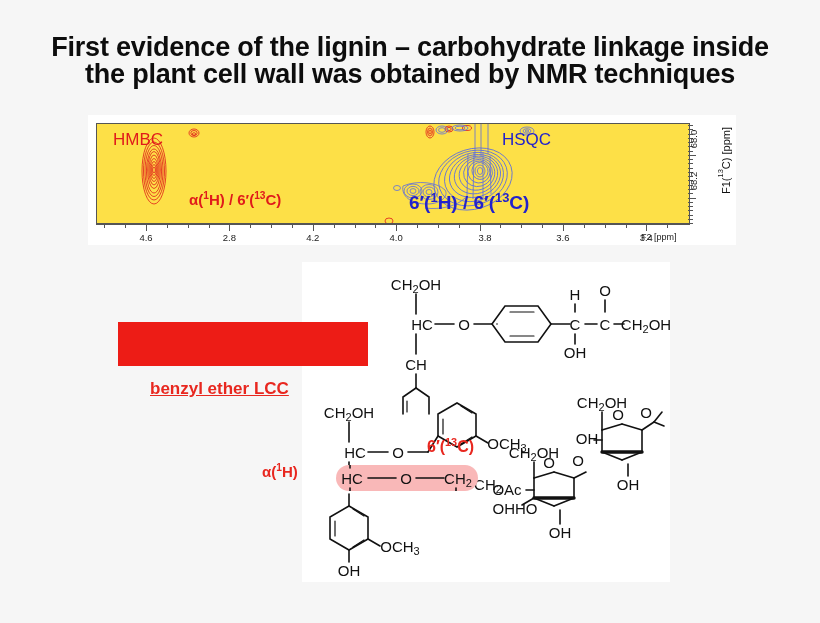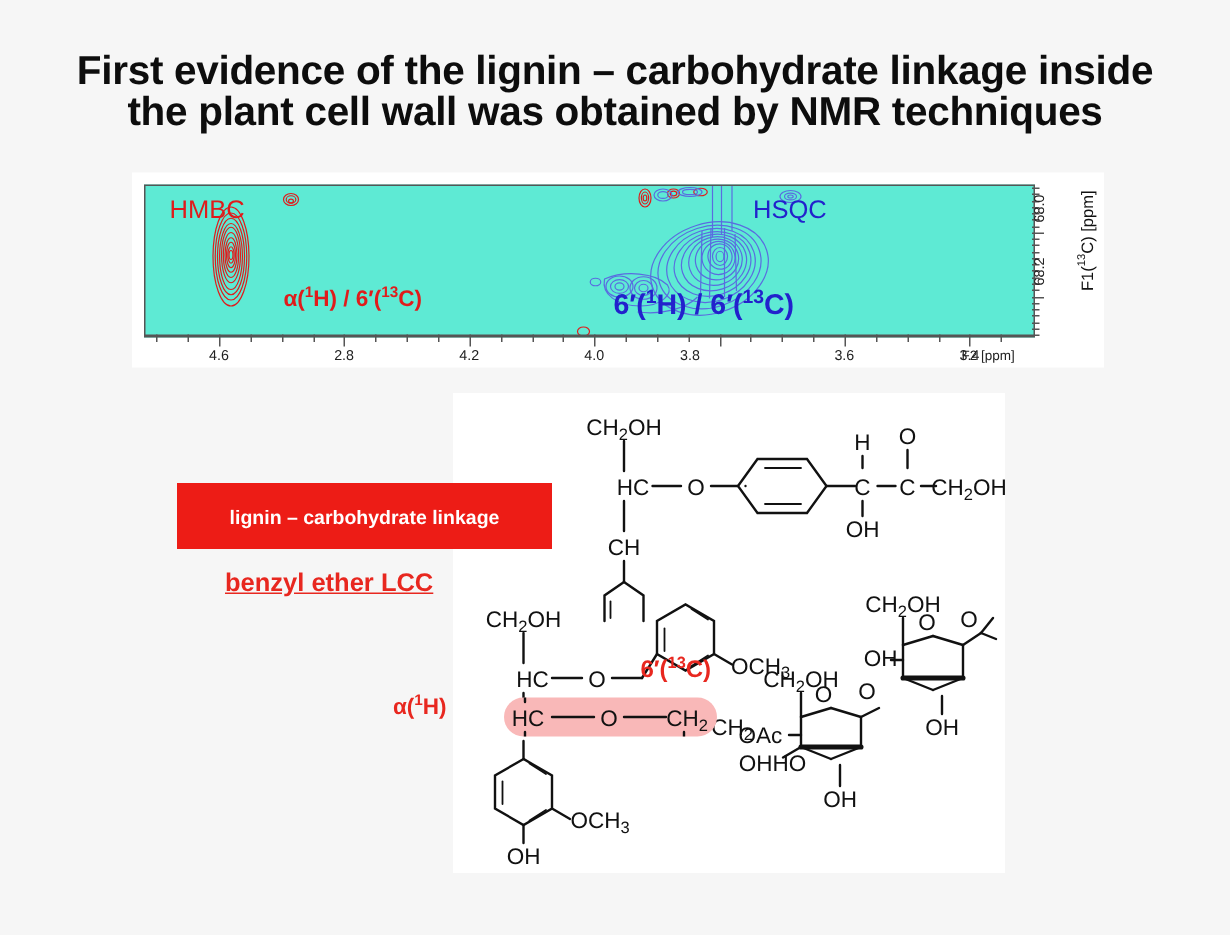--- a/index.html
+++ b/index.html
@@ -40,21 +40,21 @@
     height: 130px;
     background: #ffffff;
   }
   #spectrum-plot-frame {
     position: absolute;
     left: 8px;
     top: 8px;
     width: 592px;
     height: 100px;
     border: 1.2px solid #555;
-    background: #5eead4;
+    background: #fde047;
     overflow: hidden;
   }
   .spec-label {
     position: absolute;
     font-family: "Liberation Sans", sans-serif;
     font-weight: bold;
     white-space: nowrap;
   }
   #hmbc-label {
     left: 16px; top: 6px;
@@ -332,21 +332,21 @@
       <div class="xtick major" style="left: 466.9px;"></div>
       <div class="xtick" style="left: 487.8px;"></div>
       <div class="xtick" style="left: 508.6px;"></div>
       <div class="xtick" style="left: 529.5px;"></div>
       <div class="xtick major" style="left: 550.3px;"></div>
       <div class="xtick" style="left: 571.2px;"></div>
       <div class="xtick-label" style="left: 50px;">4.6</div>
       <div class="xtick-label" style="left: 133.4px;">2.8</div>
       <div class="xtick-label" style="left: 216.8px;">4.2</div>
       <div class="xtick-label" style="left: 300.2px;">4.0</div>
-      <div class="xtick-label" style="left: 364px;">3.8</div>
+      <div class="xtick-label" style="left: 389px;">3.8</div>
       <div class="xtick-label" style="left: 466.9px;">3.6</div>
       <div class="xtick-label" style="left: 550.3px;">3.4</div>
       <div id="f2-axis-title">F2 [ppm]</div>
     </div>
 
   <div id="y-axis">
       <div class="ytick" style="top: 100px;"></div>
       <div class="ytick" style="top: 95.7px;"></div>
       <div class="ytick" style="top: 91.5px;"></div>
       <div class="ytick" style="top: 87.2px;"></div>
@@ -537,21 +537,20 @@
     </g>
     <g font-family="Liberation Sans, sans-serif" font-size="15" fill="#111" text-anchor="middle">
       <text x="16" y="19">HC</text>
       <text x="70" y="19">O</text>
       <text x="122" y="19">CH<tspan font-size="11" dy="3">2</tspan></text>
     </g>
   </svg>
 </div>
 
 <div id="callout-box">
-  <div id="callout-en">lignin – carbohydrate linkage</div>
 </div>
 <div id="benzyl-ether-label">benzyl ether LCC</div>
 
 <div class="struct-red-label" id="alpha-h-label">
   α(<span class="sup">1</span>H)
 </div>
 <div class="struct-red-label" id="six-prime-c-label">
   6′(<span class="sup">13</span>C)
 </div>
 

